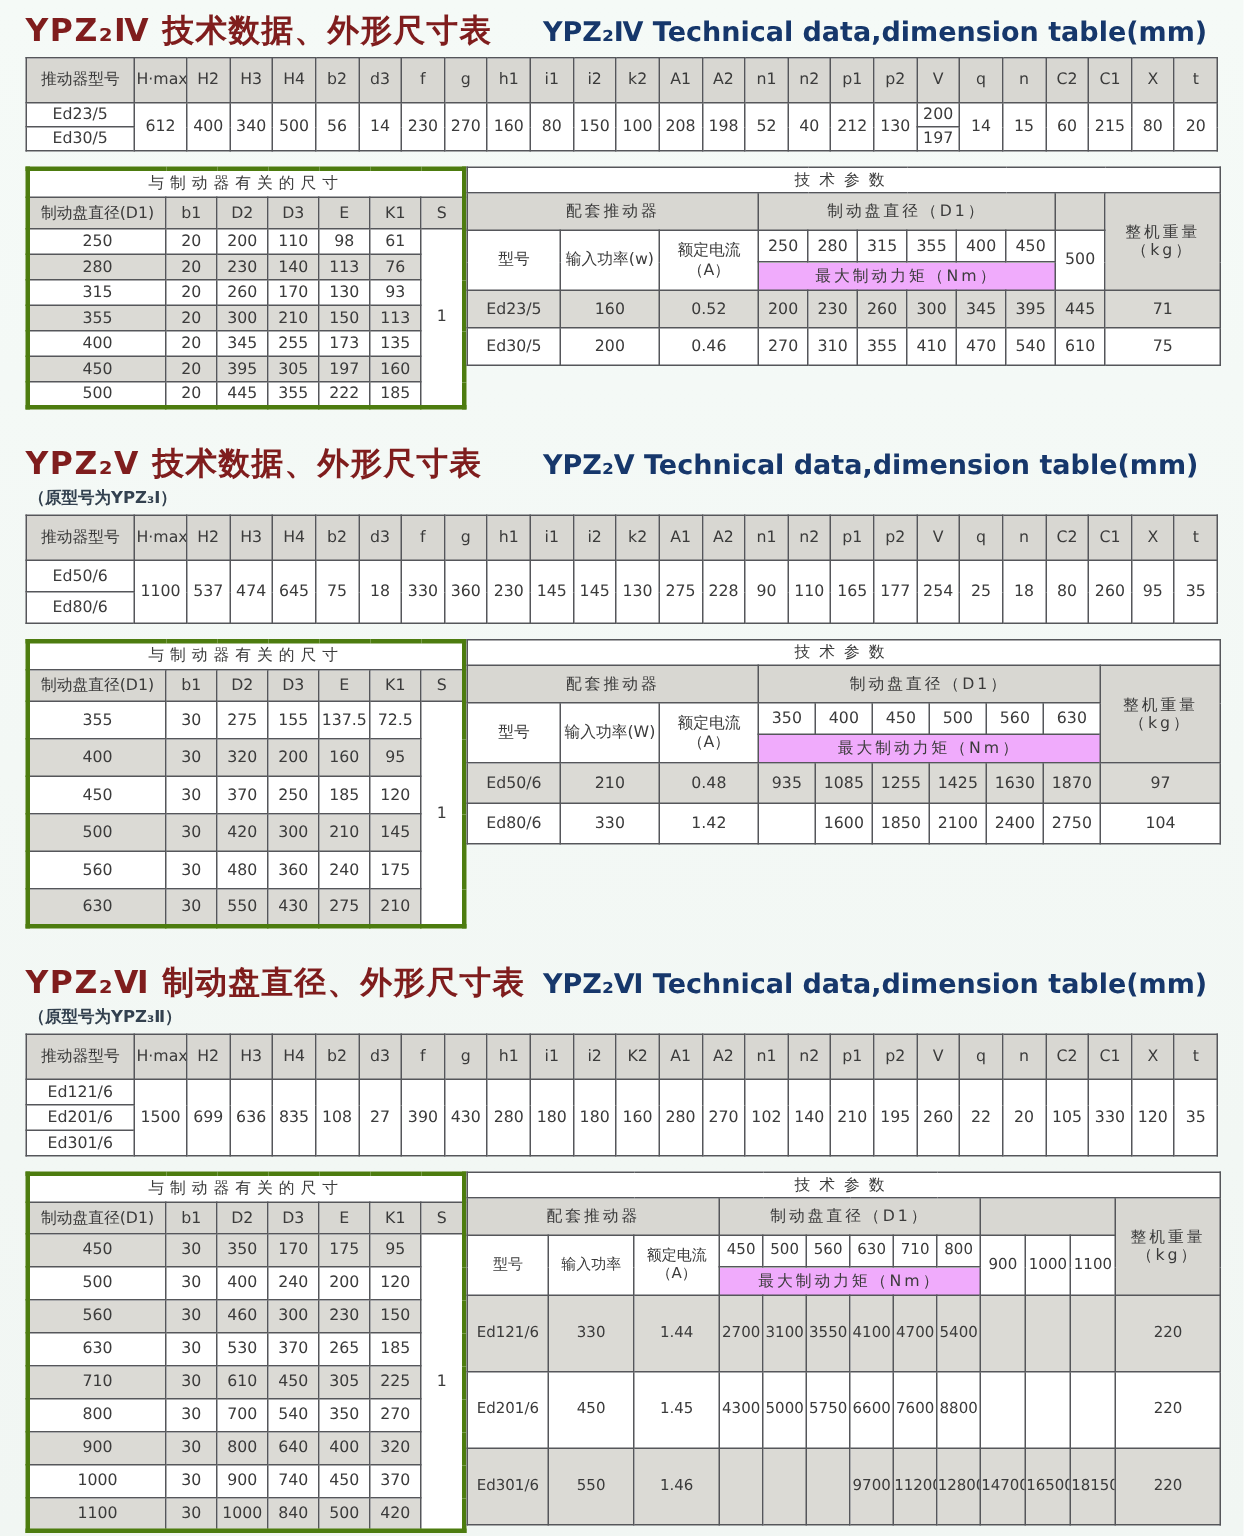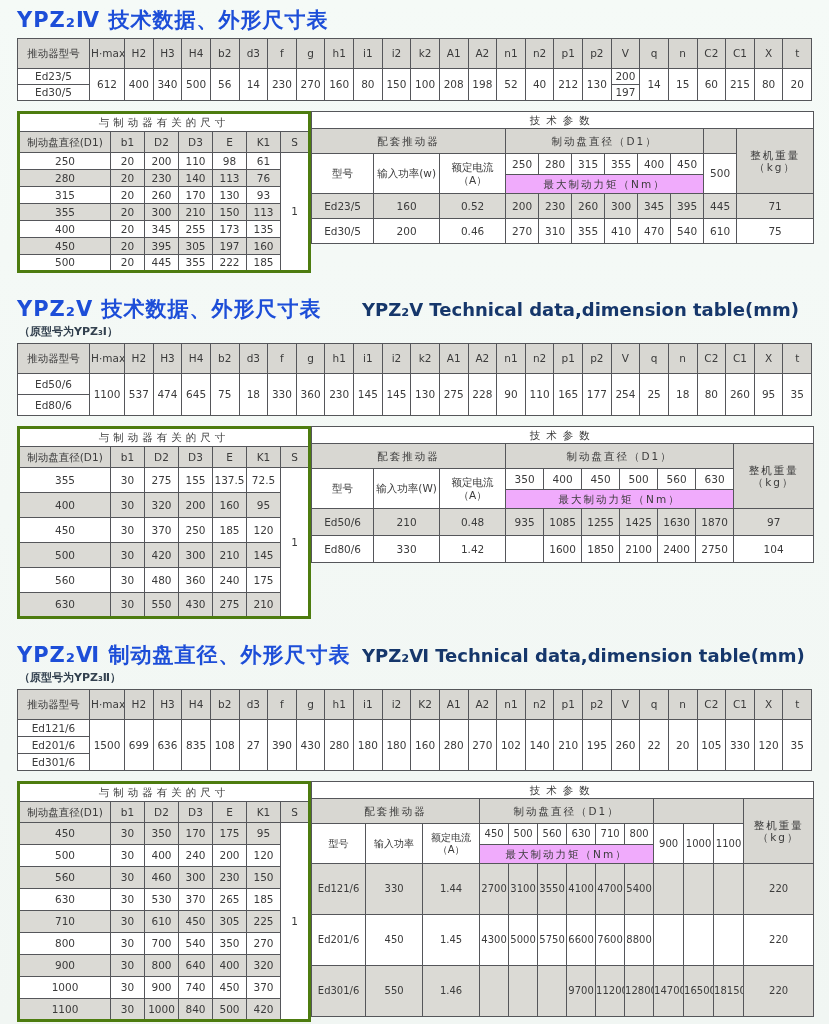--- a/index.html
+++ b/index.html
@@ -9,21 +9,21 @@
     background: linear-gradient(180deg, #f5faf7 0%, #f1f6f3 100%);
     font-family: "DejaVu Sans", "Liberation Sans", sans-serif;
     color:#3b3b3b;
     overflow: hidden;
   }
   .wrap { padding: 6px 17px 0 17px; }
 
   .sec { margin-bottom: 22px; }
   .titles { display:flex; align-items: baseline; }
   .title-cn {
-    font-size: 21px; font-weight: bold; color:#1d4ed8;
+    font-size: 21px; font-weight: bold; color:#7f1d1d;
     margin: 0; width: 345px; letter-spacing: 1px;
   }
   .title-en {
     font-size: 18px; font-weight: bold; color:#16376b;
     margin: 0; letter-spacing: 0px; white-space: nowrap;
   }
   .subtitle { font-size: 11px; font-weight: bold; color:#33414f; margin: 1px 0 3px 2px; }
 
   table { border-collapse: collapse; table-layout: fixed; background:#fff; }
   th, td {
@@ -78,20 +78,21 @@
   tbody.zo tr:nth-child(odd)  { background: #dbdad5; }
 </style>
 </head>
 <body>
 
 <div class="wrap">
 
   <section class="sec s1">
     <div class="titles">
       <h1 class="title-cn">YPZ₂Ⅳ 技术数据、外形尺寸表</h1>
+      <h1 class="title-en">YPZ₂Ⅳ Technical data,dimension table(mm)</h1>
     </div>
     <table class="tt">
       <colgroup>
           <col>
           <col>
           <col>
           <col>
           <col>
           <col>
           <col>

